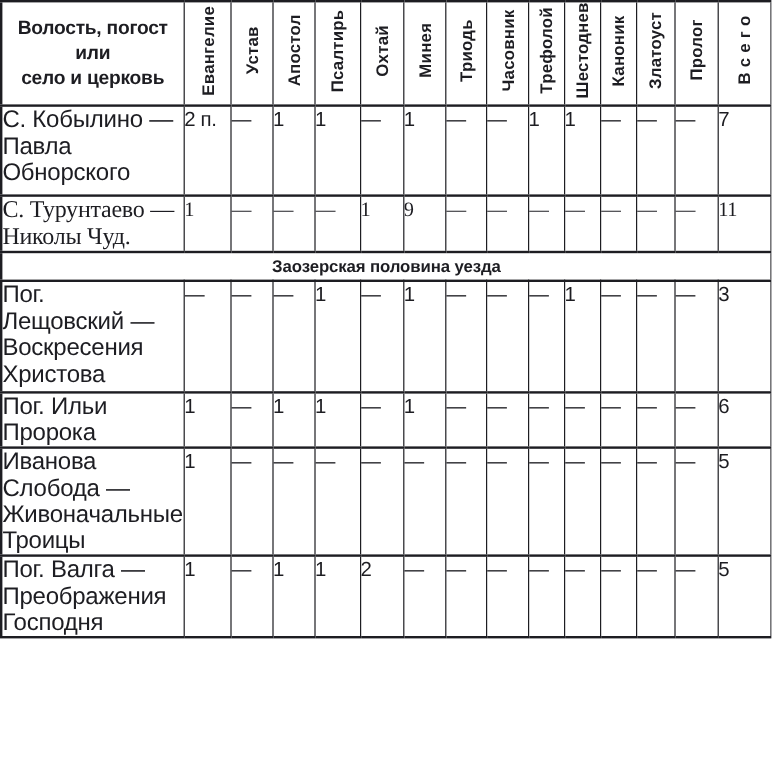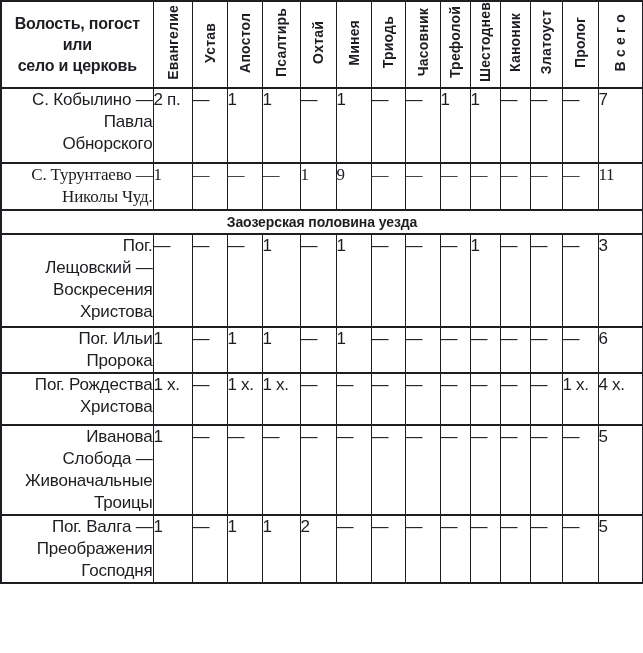--- a/index.html
+++ b/index.html
@@ -56,23 +56,23 @@
     writing-mode: vertical-rl;
     transform: rotate(180deg);
     font-weight: bold;
     font-size: 14px;
     line-height: 1;
     letter-spacing: 0.2px;
     white-space: nowrap;
     max-height: 84px;
   }
   td.name {
-    font-size: 17px;
+    font-size: 20px;
     line-height: 22px;
-    text-align: right;
+    text-align: left;
     vertical-align: top;
     white-space: pre-line;
     letter-spacing: -0.2px;
     padding: 3px 3px 3px 8px;
   }
   td.val {
     font-size: 17px;
     line-height: 22px;
     text-align: left;
     vertical-align: top;
@@ -203,38 +203,20 @@
           <td class="val">1</td>
           <td class="val">—</td>
           <td class="val">—</td>
           <td class="val">—</td>
           <td class="val">—</td>
           <td class="val">—</td>
           <td class="val">—</td>
           <td class="val">—</td>
           <td class="val">6</td>
         </tr>
-        <tr style="height: 52px;">
-          <td class="name">Пог. Рождества
-Христова</td>
-          <td class="val">1 х.</td>
-          <td class="val">—</td>
-          <td class="val">1 х.</td>
-          <td class="val">1 х.</td>
-          <td class="val">—</td>
-          <td class="val">—</td>
-          <td class="val">—</td>
-          <td class="val">—</td>
-          <td class="val">—</td>
-          <td class="val">—</td>
-          <td class="val">—</td>
-          <td class="val">—</td>
-          <td class="val">1 х.</td>
-          <td class="val">4 х.</td>
-        </tr>
         <tr style="height: 89px;">
           <td class="name">Иванова
 Слобода —
 Живоначальные
 Троицы</td>
           <td class="val">1</td>
           <td class="val">—</td>
           <td class="val">—</td>
           <td class="val">—</td>
           <td class="val">—</td>

